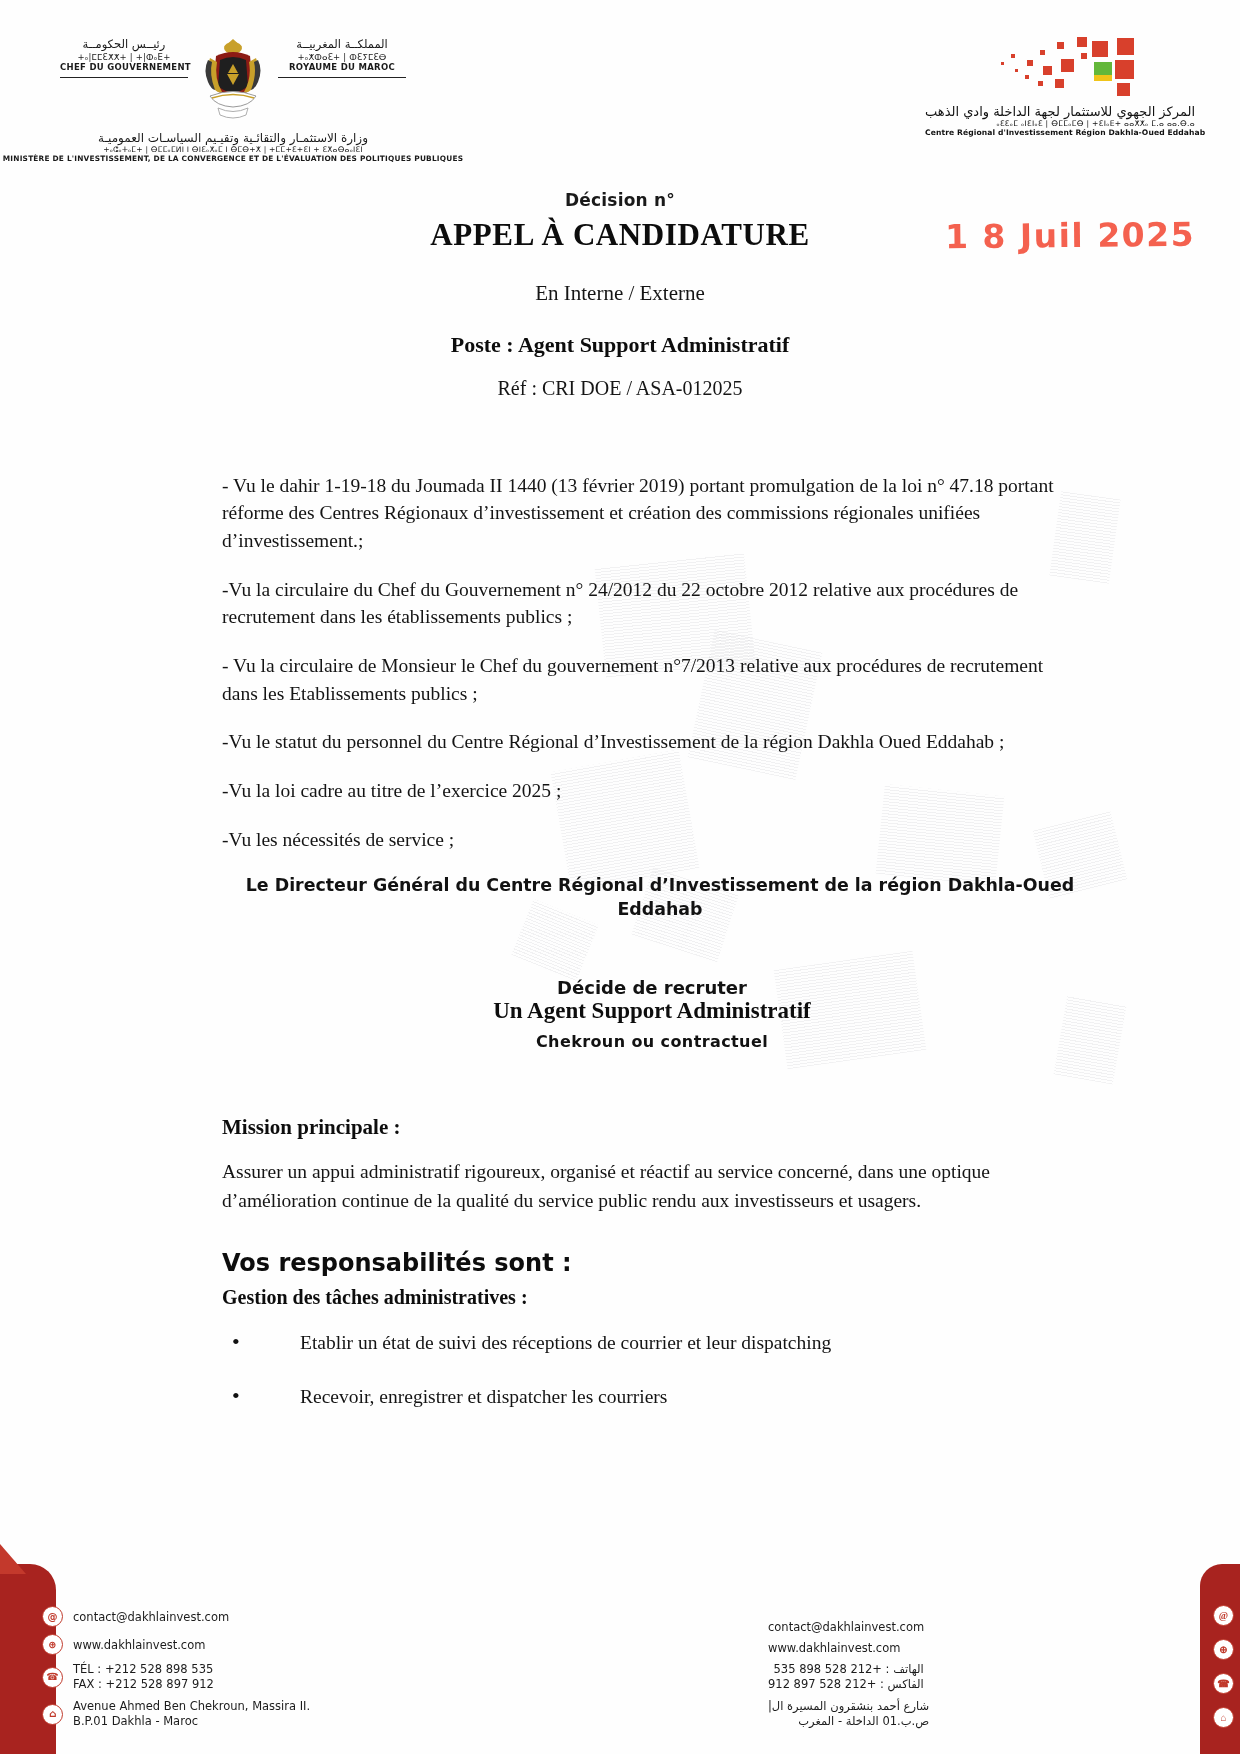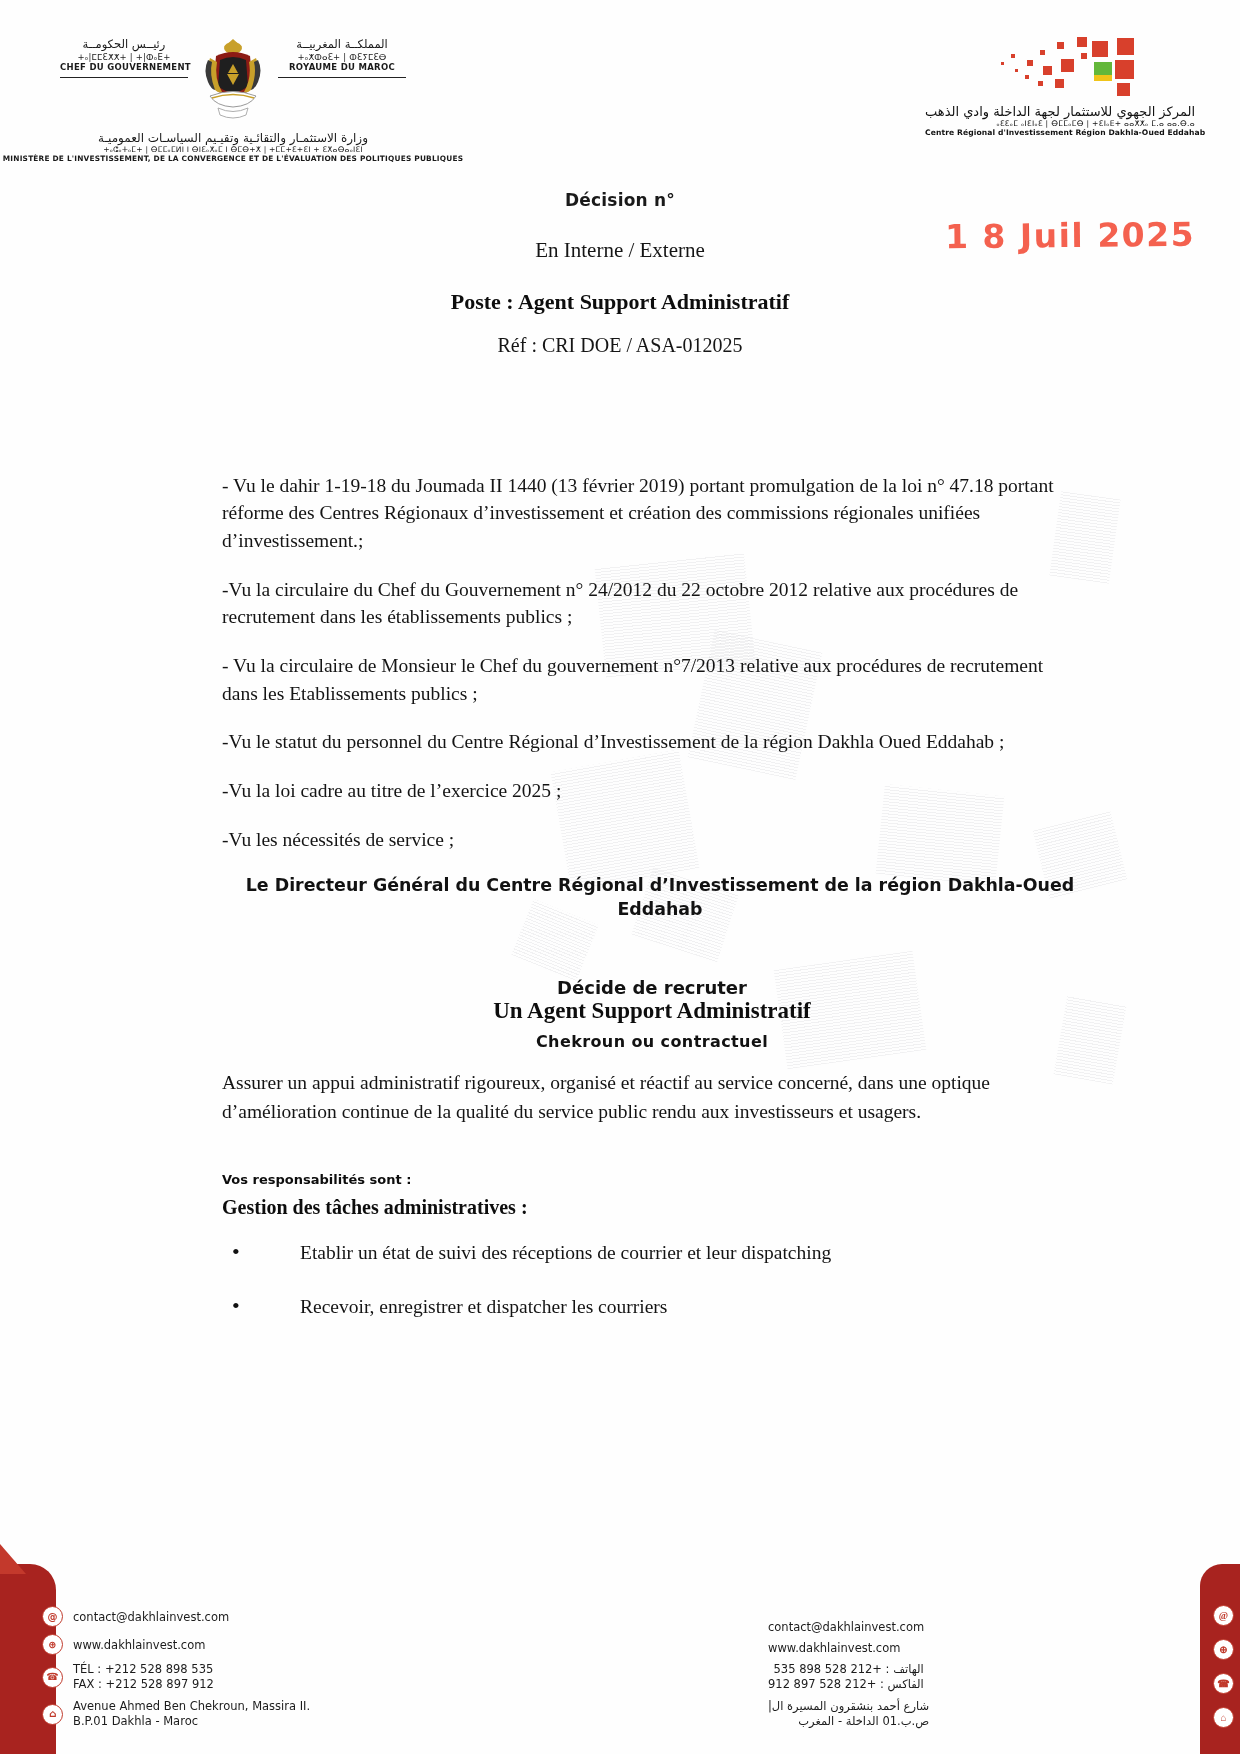--- a/index.html
+++ b/index.html
@@ -273,23 +273,23 @@
     font-weight: bold;
     color: #0d0d0d;
   }
   .mission-text {
     margin-top: 18px;
     font-size: 19.5px;
     line-height: 1.45;
     color: #141414;
   }
   .resp-head {
-    margin-top: 46px;
-    font-family: "DejaVu Sans", sans-serif;
-    font-size: 13px;
+    margin-top: 34px;
+    font-family: "DejaVu Sans", sans-serif;
+    font-size: 24px;
     font-weight: bold;
     color: #0d0d0d;
   }
   .resp-sub {
     margin-top: 9px;
     font-size: 20px;
     font-weight: bold;
     color: #0d0d0d;
   }
   ul.resp-list {
@@ -494,39 +494,41 @@
       <div class="cri-text">
         <div class="ar">المركز الجهوي للاستثمار لجهة الداخلة وادي الذهب</div>
         <div class="tif">ₒƐƐₒⵎ ₒIƐIₒƐ | ⴱⵎⵎₒⵎⴱ | +ƐIₒE+ ⴰⴰⵅⵅₒ ⵎ.ⴰ ⴰⴰ.ⴱ.ⴰ</div>
         <div class="fr">Centre Régional d'Investissement Région Dakhla-Oued Eddahab</div>
       </div>
     </div>
   </div>
 
   <div class="title-wrap">
     <div class="decision-no">Décision n°</div>
+    <div class="main-title">APPEL À CANDIDATURE</div>
     <div class="date-stamp">1 8 Juil 2025</div>
     <div class="subtitle">En Interne / Externe</div>
     <div class="poste">Poste : Agent Support Administratif</div>
     <div class="ref">Réf : CRI DOE / ASA-012025</div>
   </div>
 
   <div class="body">
     <p class="vu">- Vu le dahir 1-19-18 du Joumada II 1440 (13 février 2019) portant promulgation de la loi n° 47.18 portant réforme des Centres Régionaux d’investissement et création des commissions régionales unifiées d’investissement.;</p>
     <p class="vu">-Vu la circulaire du Chef du Gouvernement n° 24/2012 du 22 octobre 2012 relative aux procédures de recrutement dans les établissements publics ;</p>
     <p class="vu">- Vu la circulaire de Monsieur le Chef du gouvernement n°7/2013 relative aux procédures de recrutement dans les Etablissements publics ;</p>
     <p class="vu">-Vu le statut du personnel du Centre Régional d’Investissement de la région Dakhla Oued Eddahab ;</p>
     <p class="vu">-Vu la loi cadre au titre de l’exercice 2025 ;</p>
     <p class="vu">-Vu les nécessités de service ;</p>
 
     <div class="director">Le Directeur Général du Centre Régional d’Investissement de la région Dakhla-Oued Eddahab</div>
     <div class="decide">Décide de recruter</div>
     <div class="recruit-title">Un Agent Support Administratif</div>
     <div class="recruit-sub">Chekroun ou contractuel</div>
 
+    <div class="mission-head">Mission principale :</div>
     <div class="mission-text">Assurer un appui administratif rigoureux, organisé et réactif au service concerné, dans une optique d’amélioration continue de la qualité du service public rendu aux investisseurs et usagers.</div>
 
     <div class="resp-head">Vos responsabilités sont :</div>
     <div class="resp-sub">Gestion des tâches administratives :</div>
 
     <ul class="resp-list">
       <li>Etablir un état de suivi des réceptions de courrier et leur dispatching</li>
       <li>Recevoir, enregistrer et dispatcher les courriers</li>
     </ul>
   </div>

